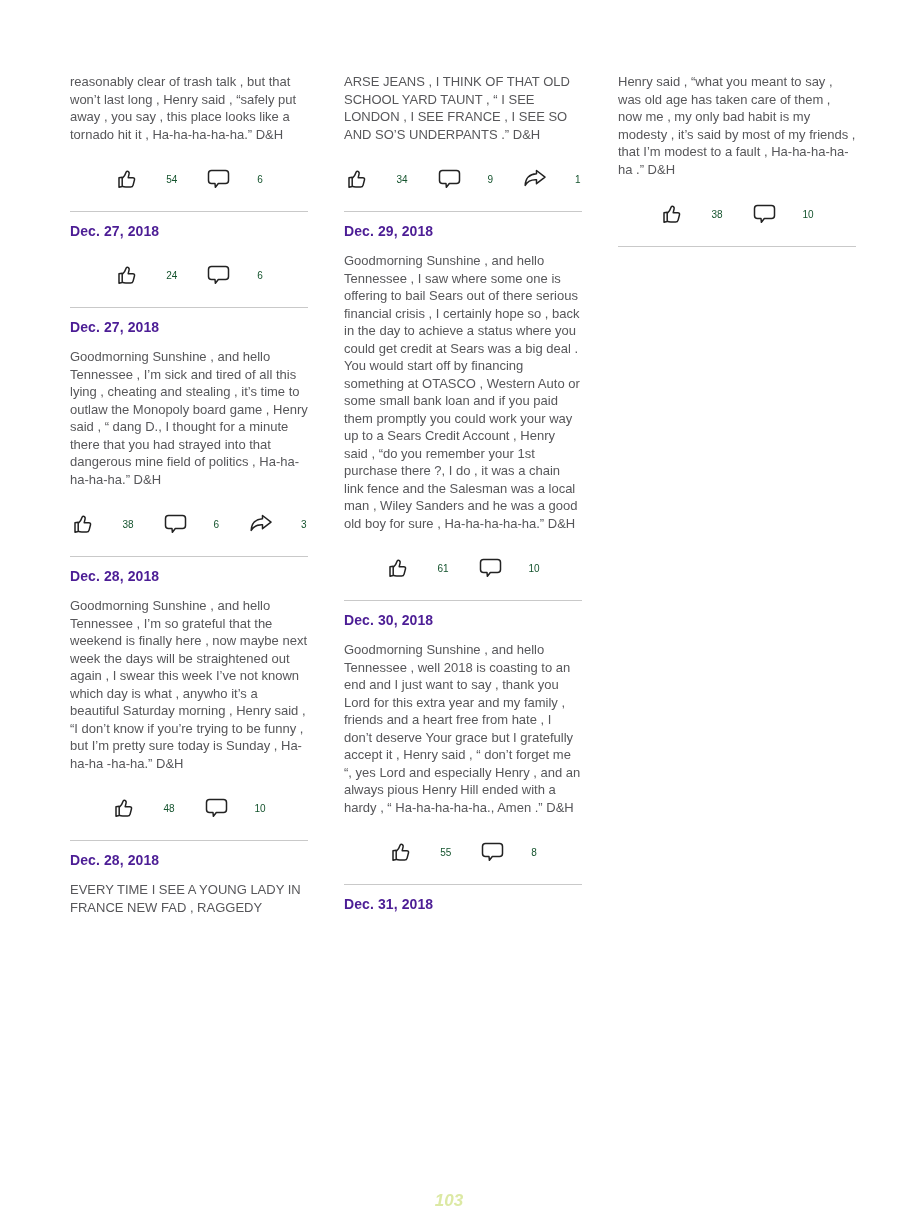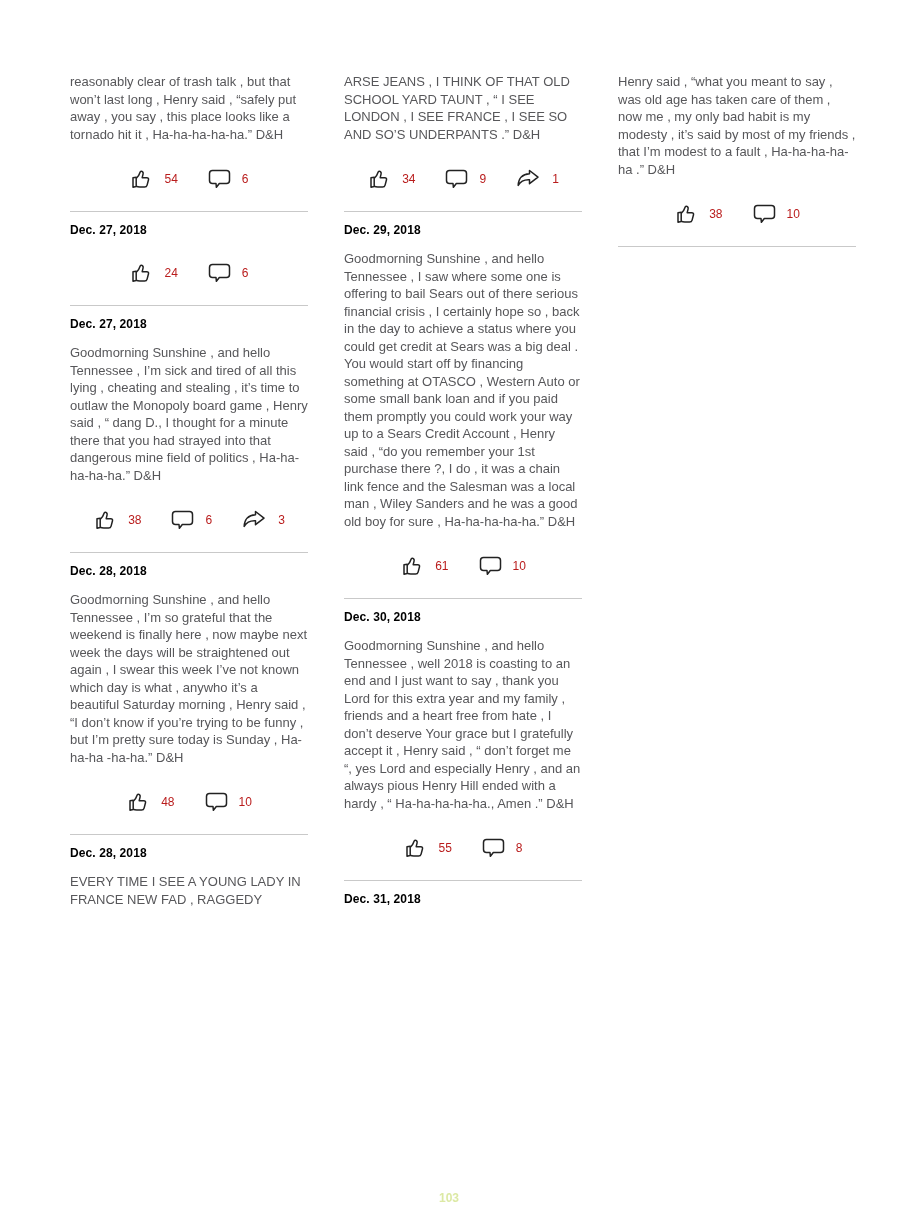--- a/index.html
+++ b/index.html
@@ -3,44 +3,44 @@
 <meta charset="utf-8">
 <style>
   html,body{margin:0;padding:0;}
   body{
     width:898px;height:1228px;background:#ffffff;position:relative;
     font-family:"Liberation Sans",sans-serif;overflow:hidden;
   }
   .page-body{position:absolute;left:70px;top:73px;display:flex;gap:36px;}
   .column{width:238px;}
   .post-date{
-    font-size:12px;font-weight:700;color:#000000;
+    font-size:14px;font-weight:700;color:#4c1d95;
     margin:11px 0 13px 0;letter-spacing:.1px;
   }
   .post-text{
     font-size:13px;line-height:17.5px;color:#57575a;
     margin:0;white-space:pre-line;
   }
   .note-box{
     display:inline-block;width:13px;height:14px;border:1.5px solid #2b2b2b;
     border-radius:2px;font-size:10px;line-height:14px;text-align:center;
     color:#2b2b2b;vertical-align:-2px;white-space:normal;
   }
   .blue-notes{font-size:15px;letter-spacing:-1px;}
   .reactions{
     display:flex;align-items:center;justify-content:center;
     gap:30px;margin:24px 0 20px 0;
   }
   .reaction{display:flex;align-items:center;gap:11px;}
-  .reaction .count{font-size:12px;color:#b91c1c;}
+  .reaction .count{font-size:10px;color:#14532d;margin-left:16px;}
   .reaction svg{display:block;}
   hr.post-divider{border:0;border-top:1px solid #c9c9c9;margin:0;}
   .page-number{
     position:absolute;left:0;right:0;top:1191px;text-align:center;
-    font-size:12px;font-weight:700;
+    font-size:17px;font-weight:700;font-style:italic;
   }
 </style>
 </head>
 <body>
 
 <div class="page-body">
   <div class="column">
   <article class="post">
 
     <p class="post-text">reasonably clear of trash talk , but that won’t last long , Henry said , “safely put away , you say , this place looks like a tornado hit it , Ha-ha-ha-ha-ha.” D&amp;H</p>

